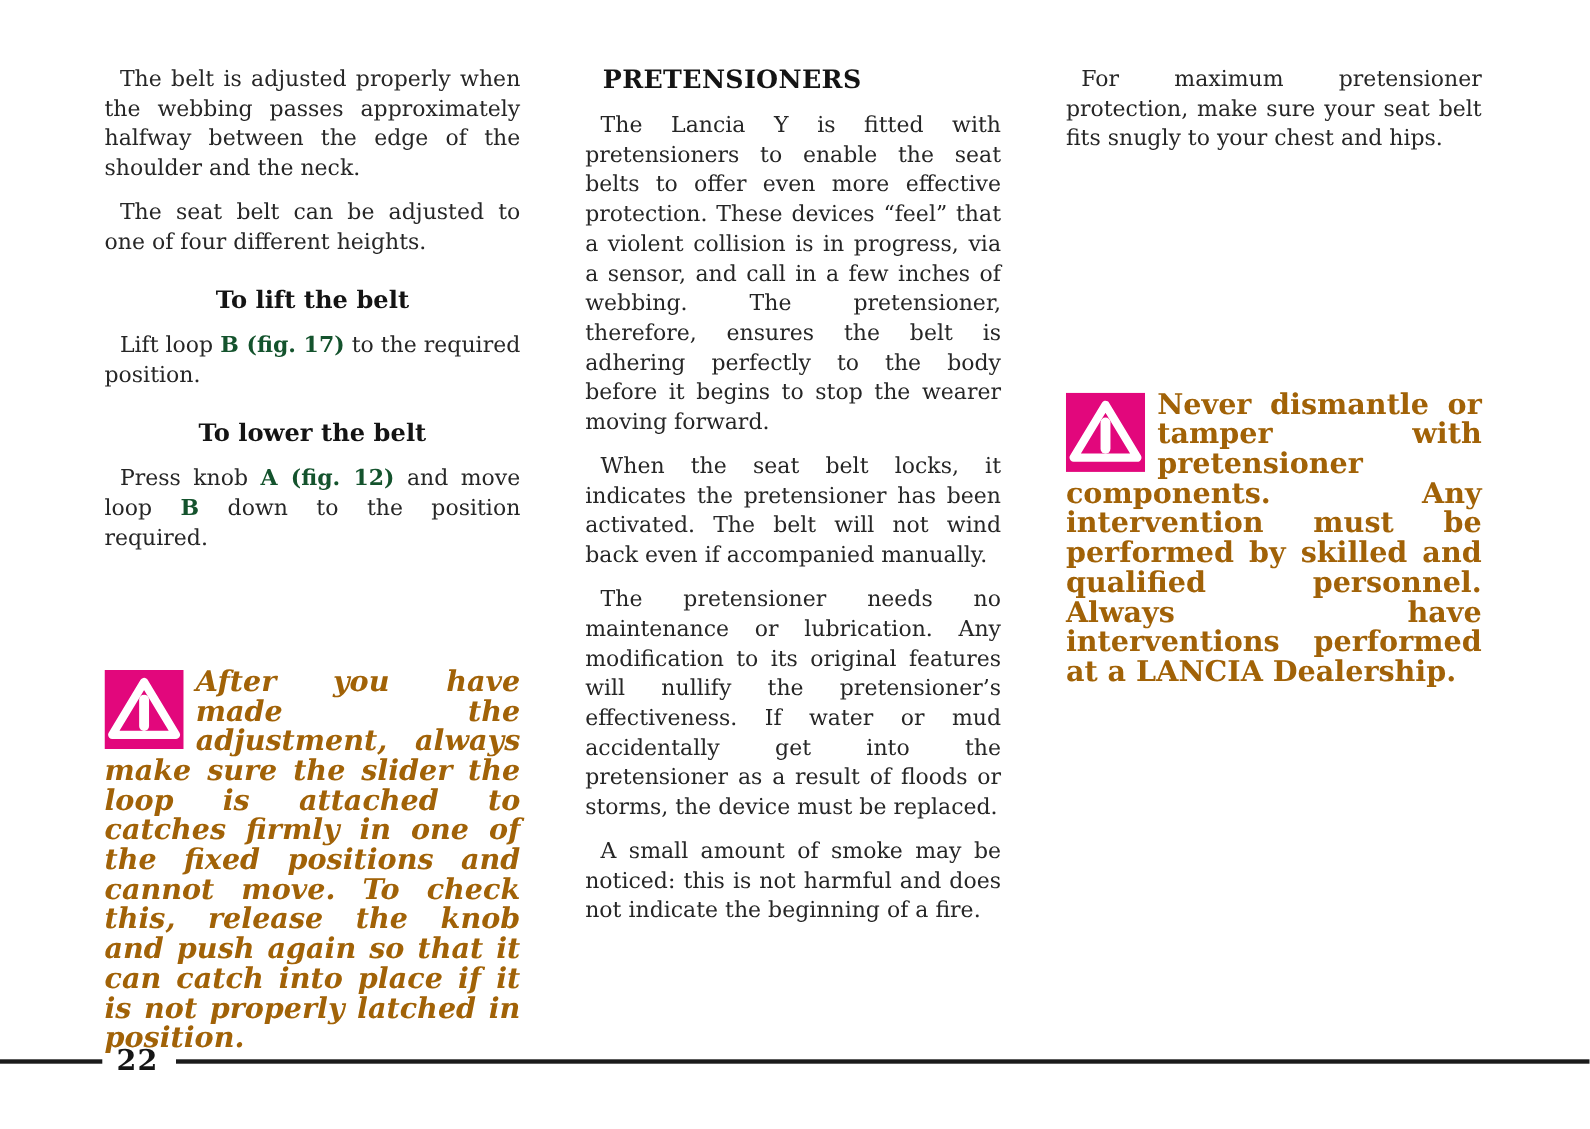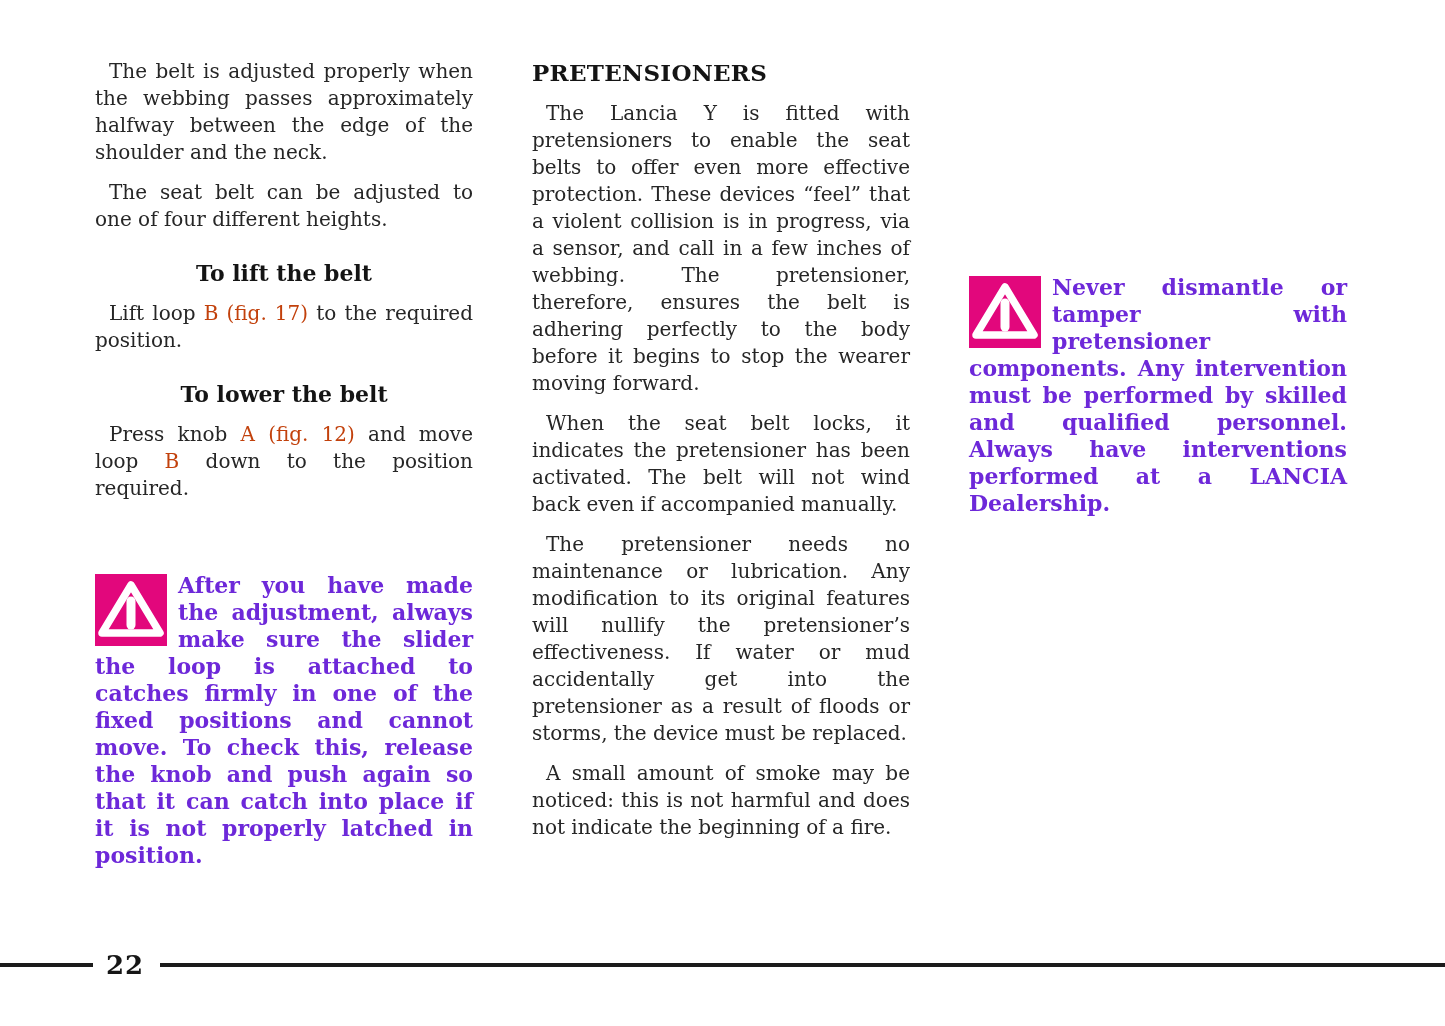--- a/index.html
+++ b/index.html
@@ -32,48 +32,48 @@
     width: 378px;
     font-size: 20px;
     line-height: 27px;
     text-align: justify;
   }
   .col p {
     margin: 0 0 13px 0;
     text-indent: 14px;
   }
   .col p b, .col p .b {
-    font-weight: normal;
-    color: #c2410c;
+    font-weight: bold;
+    color: #14532d;
   }
   h2.allcaps {
     font-size: 23px;
     line-height: 30px;
-    margin: 0 0 12px 0;
+    margin: 0 0 12px 16px;
     font-weight: bold;
     color: #141414;
     text-align: left;
     letter-spacing: 0.3px;
   }
   h3.subhead {
     font-size: 22px;
     line-height: 27px;
     margin: 27px 0 13px 0;
     font-weight: bold;
     color: #141414;
     text-align: center;
   }
   .warning {
     font-weight: bold;
-    color: #6d28d9;
+    color: #a16207;
     text-align: justify;
     line-height: 27px;
-    font-size: 22px;
+    font-size: 26px;
   }
-  .warning-col1 { margin-top: 70px; }
+  .warning-col1 { margin-top: 105px; font-style: italic; }
   .warning-col3 { margin-top: 216px; }
   .warning .w-icon {
     float: left;
     width: 72px;
     height: 72px;
     margin: 2px 11px 2px 0;
     display: block;
   }
   .footer {
     position: absolute;
@@ -125,20 +125,21 @@
 
     <div class="col">
       <h2 class="allcaps">PRETENSIONERS</h2>
       <p>The Lancia Y is fitted with pretensioners to enable the seat belts to offer even more effective protection. These devices “feel” that a violent collision is in progress, via a sensor, and call in a few inches of webbing. The pretensioner, therefore, ensures the belt is adhering perfectly to the body before it begins to stop the wearer moving forward.</p>
       <p>When the seat belt locks, it indicates the pretensioner has been activated. The belt will not wind back even if accompanied manually.</p>
       <p>The pretensioner needs no maintenance or lubrication. Any modification to its original features will nullify the pretensioner’s effectiveness. If water or mud accidentally get into the pretensioner as a result of floods or storms, the device must be replaced.</p>
       <p>A small amount of smoke may be noticed: this is not harmful and does not indicate the beginning of a fire.</p>
     </div>
 
     <div class="col">
+      <p>For maximum pretensioner protection, make sure your seat belt fits snugly to your chest and hips.</p>
 
       <div class="warning warning-col3">
         <svg class="w-icon" viewBox="0 0 72 72" xmlns="http://www.w3.org/2000/svg" aria-hidden="true">
           <rect x="0" y="0" width="72" height="72" fill="#e2077c"></rect>
           <path d="M36 11 L65 59 L7 59 Z" fill="none" stroke="#ffffff" stroke-width="7.5" stroke-linejoin="round"></path>
           <line x1="36" y1="27" x2="36" y2="51" stroke="#ffffff" stroke-width="9" stroke-linecap="round"></line>
         </svg>
         <span>Never dismantle or tamper with pretensioner components. Any intervention must be performed by skilled and qualified personnel. Always have interventions performed at a LANCIA Dealership.</span>
       </div>
     </div>

